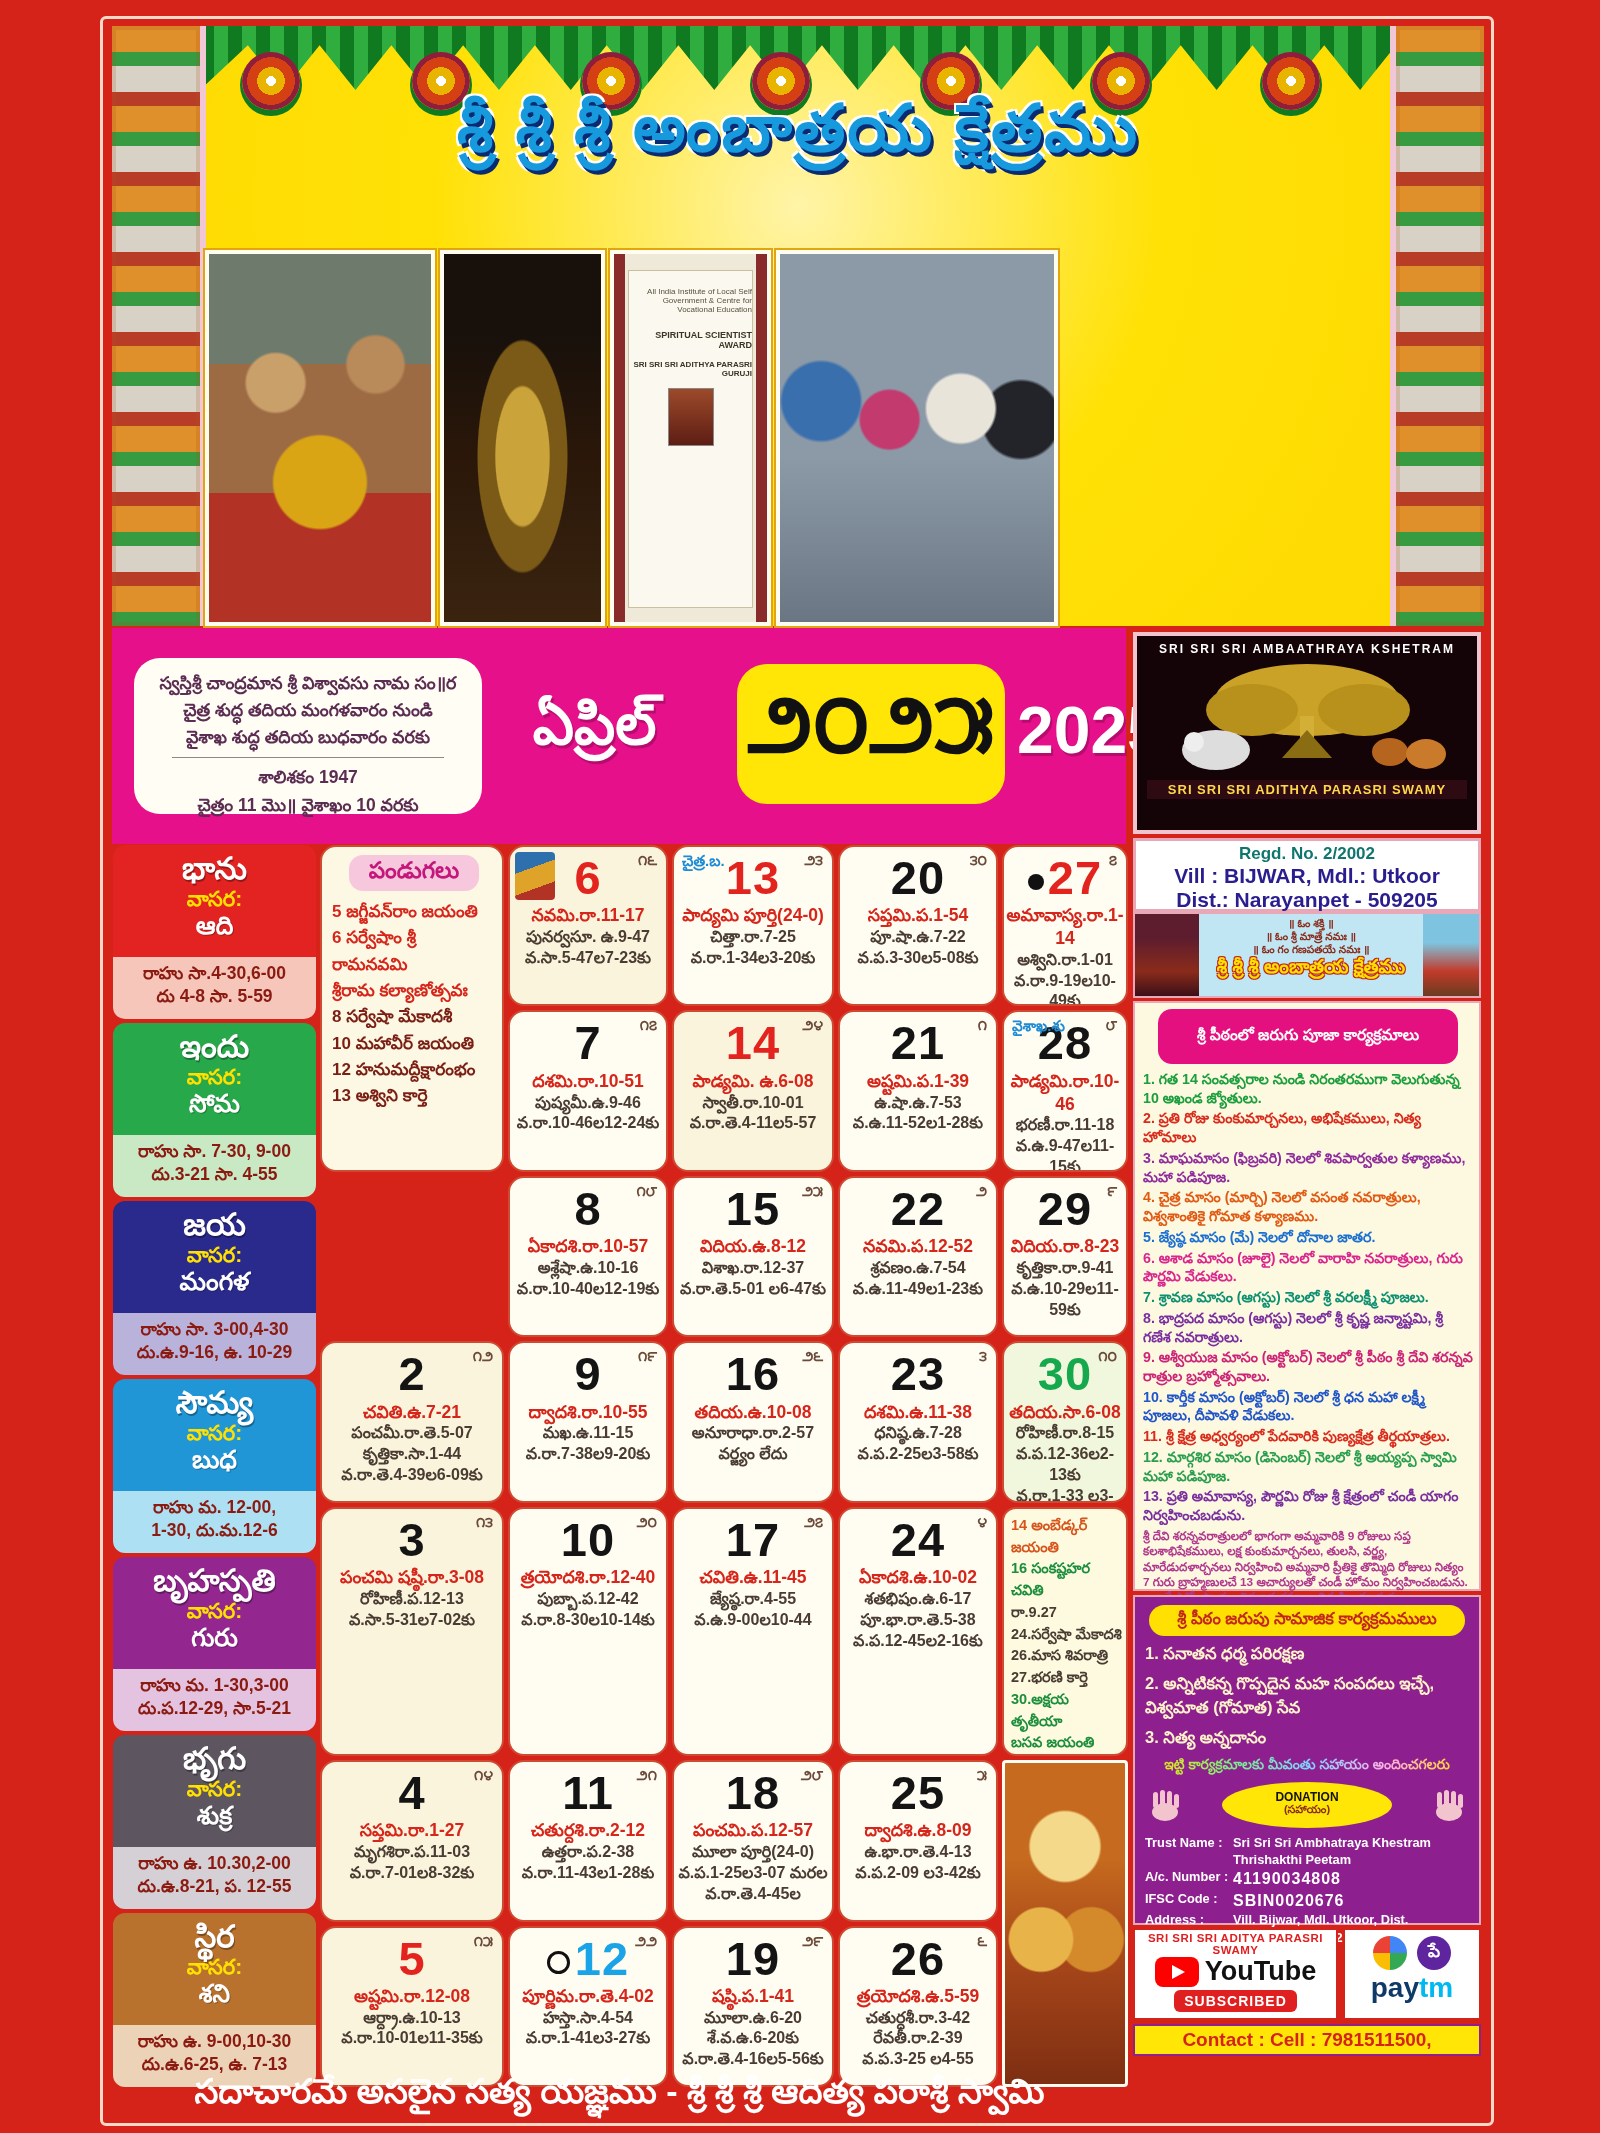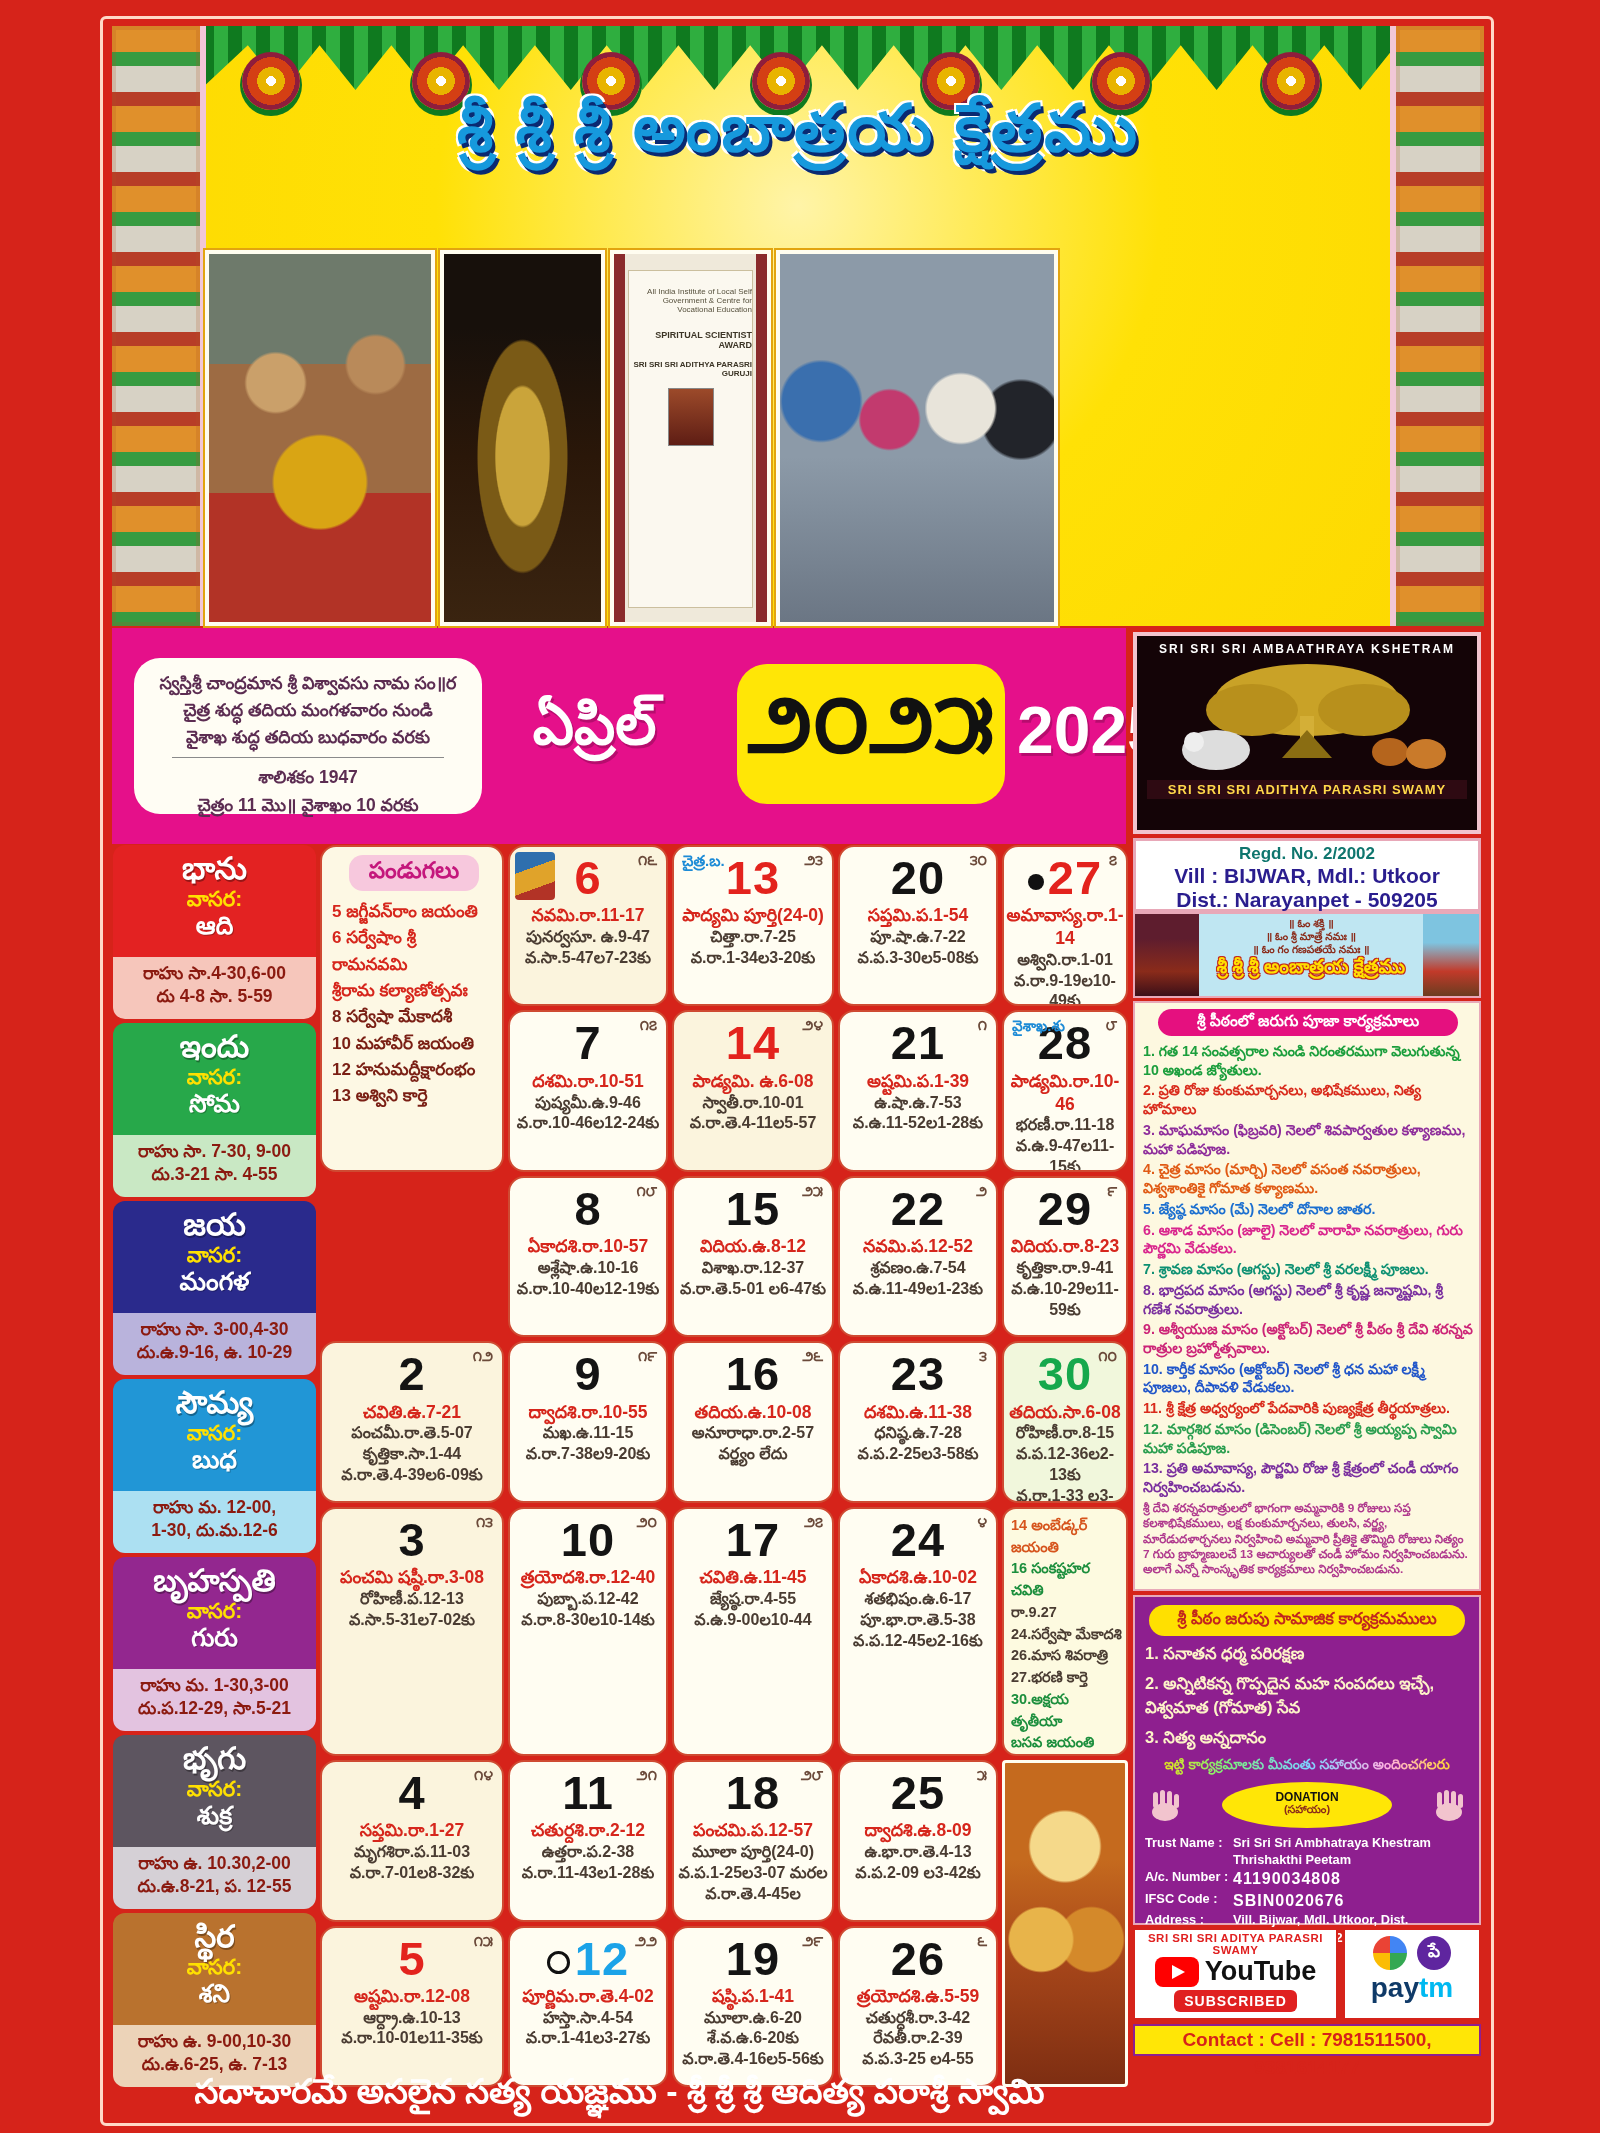--- a/index.html
+++ b/index.html
@@ -125,21 +125,21 @@
           border:2px solid #e8a8b8;box-sizing:border-box;display:flex;}
   .banner .thumb-l{width:64px;background:linear-gradient(180deg,#5e1d2e 0 30%,#8a2b1a 70%,#3c0f18 100%);}
   .banner .thumb-r{width:56px;background:linear-gradient(180deg,#7ec4e0 0 35%,#c23a2a 70%,#6b3c20 100%);}
   .banner .mid{flex:1;text-align:center;padding-top:3px;}
   .banner .om{font-size:10.5px;font-weight:bold;color:#8a2b1a;line-height:1.25;}
   .banner .bt{font-size:19px;font-weight:bold;color:#ffe000;text-shadow:1px 1px 0 #c2261d,-1px -1px 0 #c2261d,1px -1px 0 #c2261d,-1px 1px 0 #c2261d;}
 
   .pooja{position:absolute;left:1133px;top:1001px;width:348px;height:590px;background:#fdf8e0;
          border:2px solid #e8a8b8;box-sizing:border-box;padding:6px 6px 0 8px;}
   .pooja-head{display:block;margin:0 auto 6px;width:300px;text-align:center;background:#e5107f;color:#fff;
-              font-size:15.5px;font-weight:bold;border-radius:14px;padding:3px 0;}
+              font-size:15.5px;font-weight:bold;border-radius:14px;padding:17px 0;}
   .pooja-item{font-size:14.2px;font-weight:bold;line-height:1.32;margin-bottom:2px;}
   .pooja-note{font-size:11.8px;font-weight:bold;color:#b03a8e;line-height:1.3;margin-top:4px;}
 
   .social{position:absolute;left:1133px;top:1595px;width:348px;height:330px;background:#8e1f8f;
           border:2px solid #e8a8b8;box-sizing:border-box;padding:8px 10px 0;}
   .social-head{display:block;margin:0 auto;width:316px;text-align:center;background:#ffe000;color:#c2261d;
                font-size:16.5px;font-weight:bold;border-radius:16px;padding:4px 0;}
   .social-item{font-size:16.5px;font-weight:bold;color:#fdf3c8;line-height:1.45;margin-top:6px;}
   .rainbow{text-align:center;font-size:14px;font-weight:bold;margin-top:6px;
            background:linear-gradient(90deg,#ffe000,#7cf07c,#7cd4ff,#ffb0e0,#ffe000);

